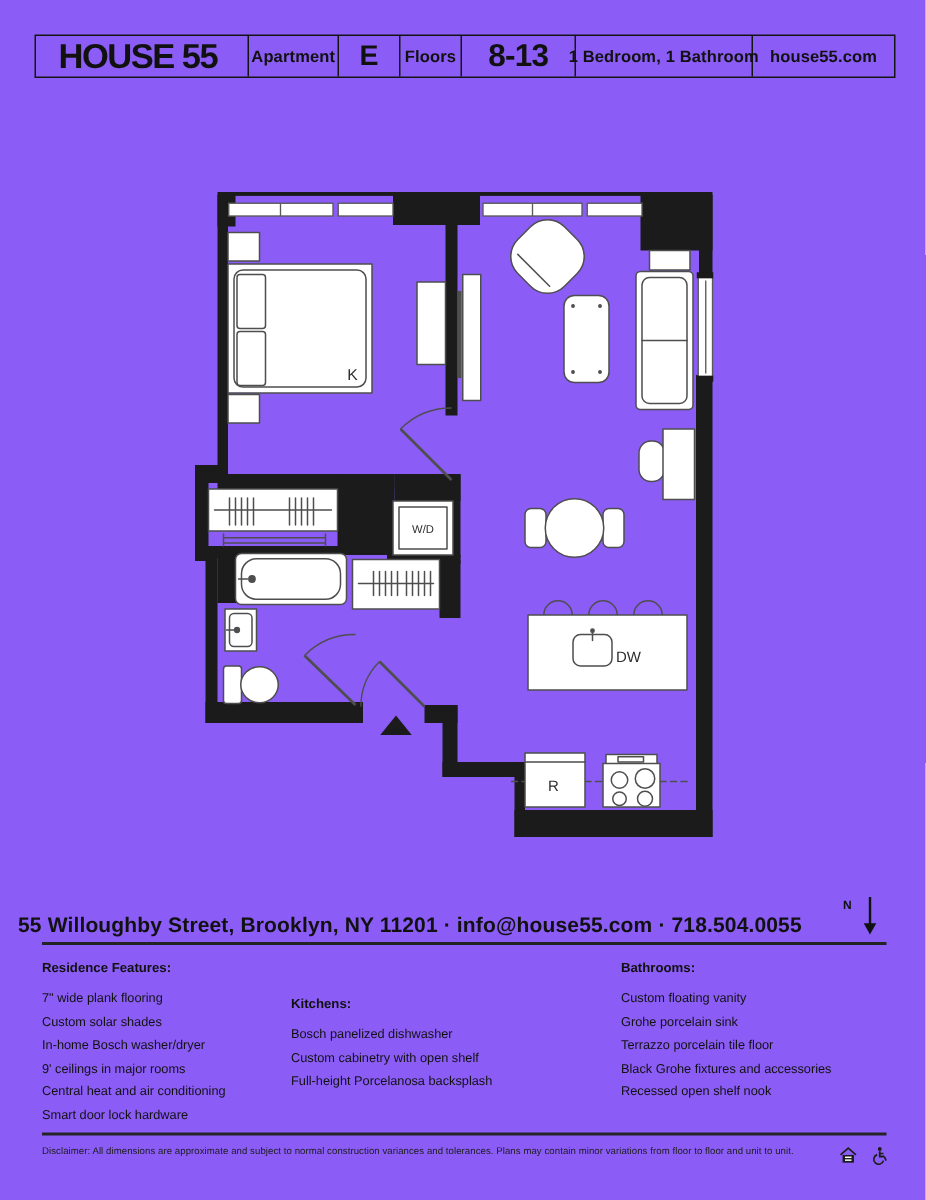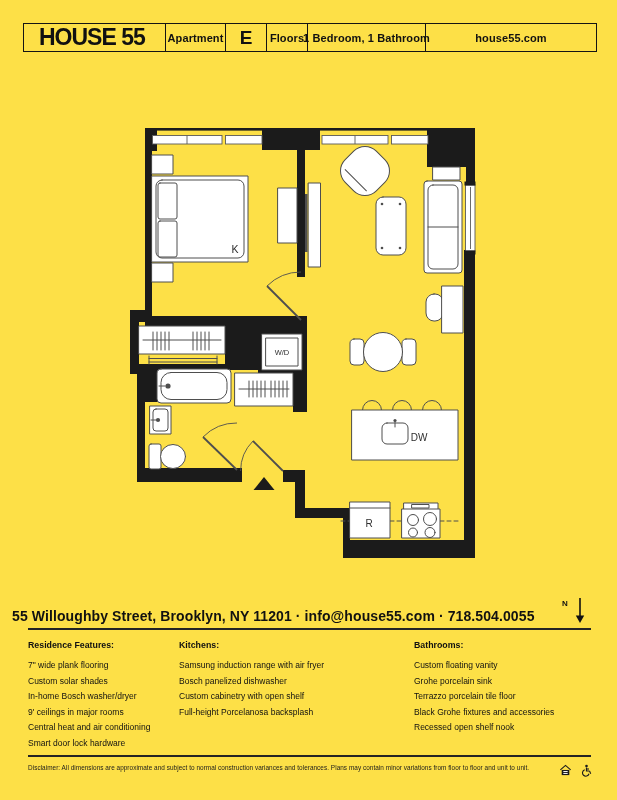--- a/index.html
+++ b/index.html
@@ -1,17 +1,17 @@
 <!DOCTYPE html>
 <html><head>
 <meta charset="utf-8">
 <style>
   html,body{margin:0;padding:0;background:#e8e8e8;}
   .page{
-    position:relative;width:617px;height:800px;background:#fde047;
+    position:relative;width:617px;height:800px;background:#8b5cf6;
     font-family:"Liberation Sans","DejaVu Sans",sans-serif;color:#111;
     overflow:hidden;margin:0 auto;
   }
   
   .header{
     position:absolute;left:23px;top:23px;width:574px;height:29px;
     border:1.6px solid #141414;display:flex;box-sizing:border-box;align-items:stretch;
   }
   .cell{display:flex;align-items:center;justify-content:center;border-right:1.4px solid #141414;box-sizing:border-box;white-space:nowrap;}
   .cell.last{border-right:none;}
@@ -31,38 +31,39 @@
   .north .n-label{position:absolute;left:2px;top:3px;font-size:8px;font-weight:bold;}
   .north svg{position:absolute;left:12px;top:0;}
   
   .address{position:absolute;left:12px;top:608px;font-size:14px;font-weight:bold;letter-spacing:0.1px;}
   .rule{position:absolute;left:28px;width:563px;height:1.6px;background:#242424;}
   .r1{top:628px;}
   .r2{top:755px;}
   
   .feat-col{position:absolute;top:640px;}
   .c1{left:28px;width:155px;}
-  .c2{left:179px;width:224px;}
+  .c2{left:194px;width:224px;margin-top:24px;}
   .c3{left:414px;width:180px;}
   .feat-head{font-size:8.8px;font-weight:bold;margin-bottom:8px;}
   .feat-item{font-size:8.5px;line-height:15.6px;white-space:nowrap;}
   
   .disclaimer{position:absolute;left:28px;top:764px;width:520px;font-size:6.4px;color:#1c1c1c;letter-spacing:0.05px;}
   .foot-icons{position:absolute;left:559px;top:762px;width:40px;height:16px;display:flex;gap:8px;align-items:center;}
 </style>
 </head>
 <body>
 
 <div class="page">
 
   <div class="header">
     <div class="cell brand">HOUSE 55</div>
     <div class="cell small w-apt">Apartment</div>
     <div class="cell big w-e">E</div>
     <div class="cell small w-floors">Floors</div>
+    <div class="cell big w-range">8-13</div>
     <div class="cell small w-bed">1 Bedroom, 1 Bathroom</div>
     <div class="cell small w-web last">house55.com</div>
   </div>
 
   <svg class="plan" viewBox="0 0 617 800" xmlns="http://www.w3.org/2000/svg">
 
     <g fill="#1b1b1b" stroke="none">
       <rect x="145" y="128" width="330" height="2.6"></rect>
       <rect x="145" y="130" width="12" height="21"></rect>
       <rect x="262" y="130" width="58" height="20"></rect>
@@ -268,21 +269,20 @@
     <div class="feat-head">Residence Features:</div>
     <div class="feat-item">7" wide plank flooring</div>
     <div class="feat-item">Custom solar shades</div>
     <div class="feat-item">In-home Bosch washer/dryer</div>
     <div class="feat-item">9' ceilings in major rooms</div>
     <div class="feat-item">Central heat and air conditioning</div>
     <div class="feat-item">Smart door lock hardware</div>
   </div>
   <div class="feat-col c2">
     <div class="feat-head">Kitchens:</div>
-    <div class="feat-item">Samsung induction range with air fryer</div>
     <div class="feat-item">Bosch panelized dishwasher</div>
     <div class="feat-item">Custom cabinetry with open shelf</div>
     <div class="feat-item">Full-height Porcelanosa backsplash</div>
   </div>
   <div class="feat-col c3">
     <div class="feat-head">Bathrooms:</div>
     <div class="feat-item">Custom floating vanity</div>
     <div class="feat-item">Grohe porcelain sink</div>
     <div class="feat-item">Terrazzo porcelain tile floor</div>
     <div class="feat-item">Black Grohe fixtures and accessories</div>

